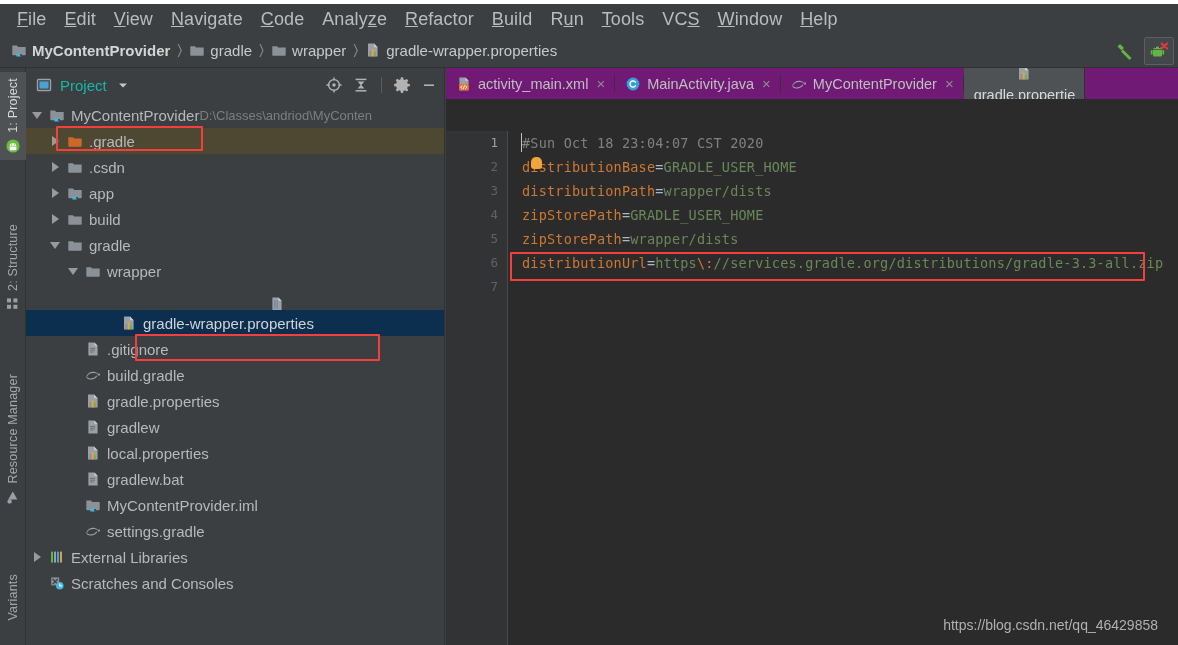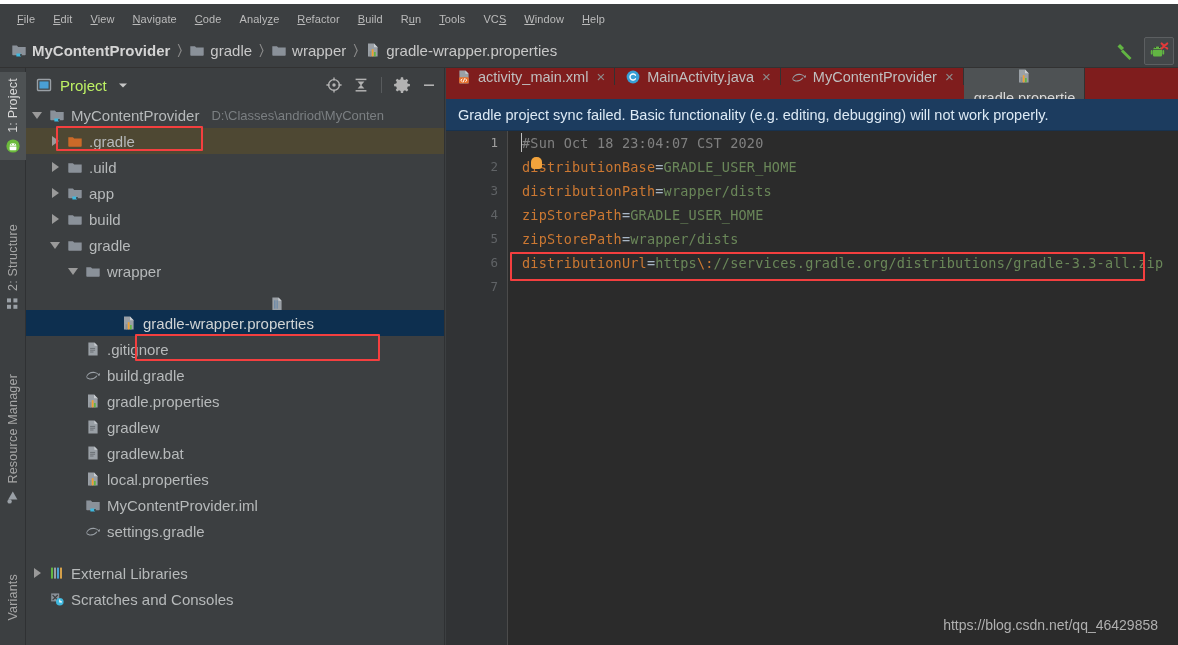--- a/index.html
+++ b/index.html
@@ -22,21 +22,21 @@
     background: #3c3f41;
   }
 
   
   .menubar {
     position: absolute; left: 0; top: 7px; width: 1178px; height: 24px;
     background: #3c3f41;
     display: flex; align-items: center; padding-left: 8px;
   }
   .menu-item {
-    font-size: 11px; color: #bbbbbb; padding: 2px 9px;
+    font-size: 18px; color: #bbbbbb; padding: 2px 9px;
     white-space: nowrap; cursor: default; letter-spacing: .1px;
   }
   .menu-item .mn { text-decoration: underline; }
 
   
   .navbar {
     position: absolute; left: 0; top: 33px; width: 1178px; height: 35px;
     background: #3c3f41;
     display: flex; align-items: center; padding-left: 8px;
     border-bottom: 1px solid #323232;
@@ -75,38 +75,38 @@
   
   .project-panel {
     position: absolute; left: 26px; top: 68px; width: 419px; height: 577px;
     background: #3c3f41;
     border-right: 1px solid #2f3133;
   }
   .panel-head {
     position: relative; height: 34px; display: flex; align-items: center;
     padding-left: 10px; background: #3c3f41;
   }
-  .panel-title { font-size: 15px; color: #bef264; margin-left: 8px; }
+  .panel-title { font-size: 15px; color: #14b8a6; margin-left: 8px; }
   .panel-head-icons {
     position: absolute; right: 6px; top: 0; height: 34px;
     display: flex; align-items: center; gap: 9px;
   }
   .panel-head-icons .sep {
     width: 1px; height: 16px; background: #585b5d; margin: 0 2px;
   }
   .tree {
     position: absolute; left: 0; top: 34px; right: 0; bottom: 0;
     background: #3c3f41; overflow: hidden;
   }
   .trow {
     position: relative; height: 26px; display: flex; align-items: center;
     white-space: nowrap; padding-left: 6px;
   }
   .trow-label { font-size: 15px; color: #b6b9ba; margin-left: 6px; }
-  .trow-path { font-size: 13px; color: #7b7f82; margin-left: 12px; }
+  .trow-path { font-size: 13px; color: #7b7f82; }
   .trow.selected { background: #0d2f4f; }
   .trow.selected .trow-label { color: #cfd3d4; }
   .trow.excluded { background: #4e4833; }
   .arrow {
     width: 12px; height: 12px; display: inline-block; position: relative; flex: 0 0 12px;
   }
   .arrow.right::before {
     content: ""; position: absolute; left: 2px; top: 1px;
     border-left: 7px solid #9a9a9a; border-top: 5px solid transparent; border-bottom: 5px solid transparent;
   }
@@ -119,22 +119,22 @@
   .redbox {
     position: absolute; border: 2px solid #f43f3f; pointer-events: none; border-radius: 1px;
   }
 
   
   .editor-area {
     position: absolute; left: 446px; top: 68px; width: 732px; height: 577px;
     background: #2b2b2b;
   }
   .tabbar {
-    position: relative; height: 31px; background: #7f1d1d;
-    display: flex; align-items: flex-start; overflow: hidden;
+    position: relative; height: 31px; background: #701a75;
+    display: flex; align-items: center; overflow: hidden;
   }
   .etab {
     display: flex; align-items: center; gap: 6px; padding: 0 9px 0 10px;
     border-right: 1px solid #323232; position: relative;
   }
   .etab-label { font-size: 14.5px; color: #bfbfbf; white-space: nowrap; }
   .etab.active { background: #4e5254; flex-direction: column; }
   .etab.active .etab-label { color: #d8d8d8; }
   .etab-close { font-size: 15px; color: #8d8d8d; margin-left: 2px; }
 
@@ -377,21 +377,21 @@
           </span>
           <span class="trow-label">.gradle</span>
         </div>
         <div class="trow" style="padding-left: 24px;">
           <span class="arrow right"></span>
           <span style="margin-left: 5px; display: inline-flex;">
             <svg width="16" height="16" viewBox="0 0 16 16">
               <path d="M1.3 4.2h4.6l1.3 1.4h7.5v7.4a.8.8 0 0 1-.8.8H2.1a.8.8 0 0 1-.8-.8z" fill="#8a9199"></path>
             </svg>
           </span>
-          <span class="trow-label">.uild</span>
+          <span class="trow-label">.csdn</span>
         </div>
         <div class="trow" style="padding-left: 24px;">
           <span class="arrow right"></span>
           <span style="margin-left: 5px; display: inline-flex;">
             <svg width="16" height="16" viewBox="0 0 16 16">
               <path d="M1.3 3.6h4.6l1.3 1.4h7.5v7.4a.8.8 0 0 1-.8.8H2.1a.8.8 0 0 1-.8-.8z" fill="#8a9199"></path>
               <path d="M5.4 11.4h4.2a1.9 1.9 0 0 1 0 3.2H5.4z" fill="#3fb8de"></path>
               <path d="M9.2 12.1h.9a.9.9 0 0 1 0 1.8h-.9z" fill="#3c3f41"></path>
             </svg>
           </span>
@@ -493,63 +493,63 @@
               <path d="M9.4 1.6l3.2 3.2H9.4z" fill="#c8ccd0"></path>
               <path d="M5.1 7.4h5M5.1 9.2h5M5.1 11h3.4" stroke="#6a6f74" stroke-width="1"></path>
             </svg>
           </span>
           <span class="trow-label">gradlew</span>
         </div>
         <div class="trow" style="padding-left: 42px;">
           <span class="arrow none"></span>
           <span style="margin-left: 5px; display: inline-flex;">
             <svg width="16" height="16" viewBox="0 0 16 16">
-              <path d="M3.4 1.6h6l3.2 3.2v9.6H3.4z" fill="#9aa0a6"></path>
-              <path d="M9.4 1.6l3.2 3.2H9.4z" fill="#c8ccd0"></path>
-              <path d="M5.1 7.4h5M5.1 9.2h5M5.1 11h3.4" stroke="#6a6f74" stroke-width="1"></path>
-            </svg>
-          </span>
-          <span class="trow-label">gradlew.bat</span>
-        </div>
-        <div class="trow" style="padding-left: 42px;">
-          <span class="arrow none"></span>
-          <span style="margin-left: 5px; display: inline-flex;">
-            <svg width="16" height="16" viewBox="0 0 16 16">
               <path d="M3 1.6h6l3.6 3.6v9.2H3z" fill="#9aa0a6"></path>
               <path d="M9 1.6l3.6 3.6H9z" fill="#c8ccd0"></path>
               <rect x="4.6" y="9.2" width="1.7" height="5.2" fill="#8a8f94"></rect>
               <rect x="6.8" y="7.2" width="1.7" height="7.2" fill="#f0a030"></rect>
               <rect x="9" y="10" width="1.7" height="4.4" fill="#62b543"></rect>
             </svg>
           </span>
           <span class="trow-label">local.properties</span>
         </div>
         <div class="trow" style="padding-left: 42px;">
           <span class="arrow none"></span>
           <span style="margin-left: 5px; display: inline-flex;">
             <svg width="16" height="16" viewBox="0 0 16 16">
+              <path d="M3.4 1.6h6l3.2 3.2v9.6H3.4z" fill="#9aa0a6"></path>
+              <path d="M9.4 1.6l3.2 3.2H9.4z" fill="#c8ccd0"></path>
+              <path d="M5.1 7.4h5M5.1 9.2h5M5.1 11h3.4" stroke="#6a6f74" stroke-width="1"></path>
+            </svg>
+          </span>
+          <span class="trow-label">gradlew.bat</span>
+        </div>
+        <div class="trow" style="padding-left: 42px;">
+          <span class="arrow none"></span>
+          <span style="margin-left: 5px; display: inline-flex;">
+            <svg width="16" height="16" viewBox="0 0 16 16">
               <path d="M1.3 3.6h4.6l1.3 1.4h7.5v7.4a.8.8 0 0 1-.8.8H2.1a.8.8 0 0 1-.8-.8z" fill="#8a9199"></path>
               <path d="M5.4 11.4h4.2a1.9 1.9 0 0 1 0 3.2H5.4z" fill="#3fb8de"></path>
               <path d="M9.2 12.1h.9a.9.9 0 0 1 0 1.8h-.9z" fill="#3c3f41"></path>
             </svg>
           </span>
           <span class="trow-label">MyContentProvider.iml</span>
         </div>
         <div class="trow" style="padding-left: 42px;">
           <span class="arrow none"></span>
           <span style="margin-left: 5px; display: inline-flex;">
             <svg width="16" height="16" viewBox="0 0 16 16">
               <path d="M1.2 9.6c1.4-3.6 5-5.4 8.5-4.6 1.5.3 2.8 1 3.8 2l1.3-1 .1 2.4-2.3.4.8-.9a6.6 6.6 0 0 0-3.9-1.8C6 5.5 3 7.1 1.9 10z" fill="#9aa0a6"></path>
               <path d="M2 9.9c1.2 1.2 3 1.7 4.9 1.4 2-.3 3.6-1.4 4.4-2.8l1 .6c-1 1.8-3 3.1-5.3 3.4-2.2.4-4.3-.3-5.7-1.7z" fill="#9aa0a6"></path>
               <circle cx="4.6" cy="9.4" r=".75" fill="#3c3f41"></circle>
             </svg>
           </span>
           <span class="trow-label">settings.gradle</span>
         </div>
-        <div class="trow" style="padding-left: 6px; margin-top: 16px;">
+        <div class="trow" style="padding-left: 6px;">
           <span class="arrow right"></span>
           <span style="margin-left: 5px; display: inline-flex;">
             <svg width="16" height="16" viewBox="0 0 16 16">
               <rect x="2" y="2.6" width="2" height="11" fill="#62b543"></rect>
               <rect x="5" y="2.6" width="2" height="11" fill="#9aa0a6"></rect>
               <rect x="8" y="2.6" width="2" height="11" fill="#4a9fd4"></rect>
               <rect x="11" y="2.6" width="2" height="11" fill="#d4a04a"></rect>
             </svg>
           </span>
           <span class="trow-label">External Libraries</span>
@@ -613,23 +613,20 @@
               <path d="M9 1.6l3.6 3.6H9z" fill="#c8ccd0"></path>
               <rect x="4.6" y="9.2" width="1.7" height="5.2" fill="#8a8f94"></rect>
               <rect x="6.8" y="7.2" width="1.7" height="7.2" fill="#f0a030"></rect>
               <rect x="9" y="10" width="1.7" height="4.4" fill="#62b543"></rect>
             </svg>
           </span>
           <span class="etab-label">gradle.propertie</span>
         </div>
       </div>
 
-    <div class="notif">
-      <span class="notif-text">Gradle project sync failed. Basic functionality (e.g. editing, debugging) will not work properly.</span>
-    </div>
 
     <div class="code-wrap">
       <div class="gutter" id="gutter">
           <div class="ln first">1</div>
           <div class="ln">2</div>
           <div class="ln">3</div>
           <div class="ln">4</div>
           <div class="ln">5</div>
           <div class="ln">6</div>
           <div class="ln">7</div>

